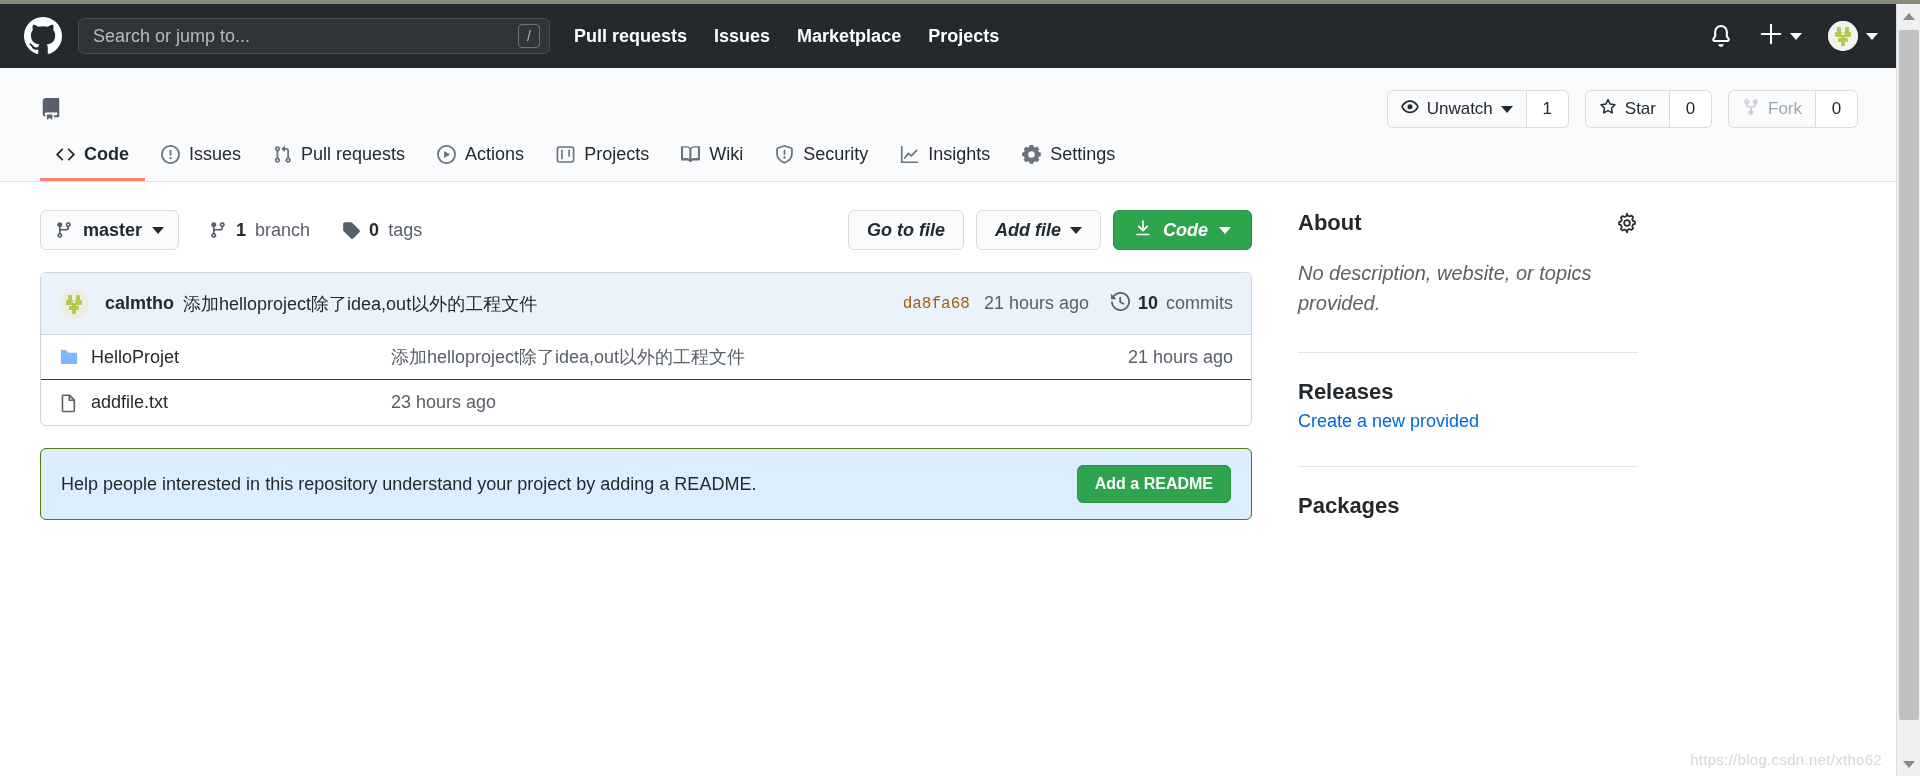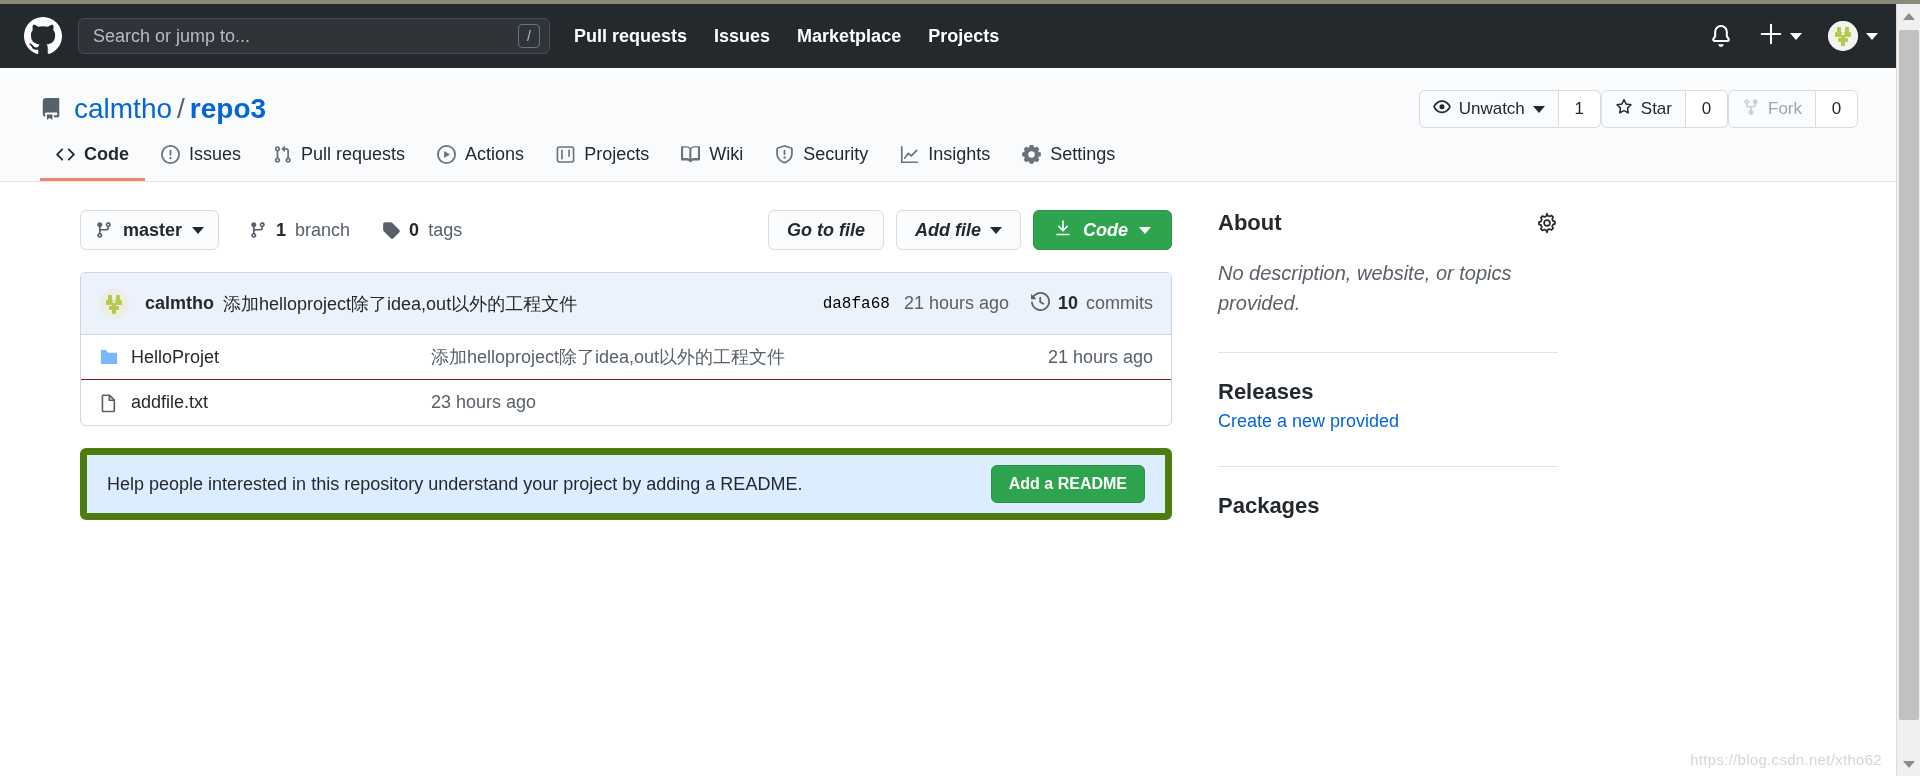--- a/index.html
+++ b/index.html
@@ -56,21 +56,21 @@
 
   
   .repohead { background: #fafbfc; border-bottom: 1px solid #e1e4e8; padding: 22px 0 0 0; width: 1898px; }
   .repotitle-row { display: flex; align-items: center; padding: 0 40px; }
   .repo-icon { color: #586069; margin-right: 12px; display: flex; }
   .repo-name { font-size: 28px; color: #0366d6; }
   .repo-name .owner { font-weight: normal; }
   .repo-name .sep { color: #586069; font-weight: 300; margin: 0 5px; }
   .repo-name .rname { font-weight: bold; }
 
-  .repo-actions { margin-left: auto; display: flex; align-items: flex-end; }
+  .repo-actions { margin-left: auto; display: flex; align-items: flex-end; gap: 16px; }
   .btngrp { display: flex; align-items: stretch; height: 38px; }
   .btngrp .b1 {
     border: 1px solid #d8dce1; border-radius: 6px 0 0 6px; background: #fafbfc;
     display: flex; align-items: center; gap: 8px; padding: 0 13px; font-size: 17px; color: #24292e;
   }
   .btngrp .b2 {
     border: 1px solid #d8dce1; border-left: none; border-radius: 0 6px 6px 0; background: #ffffff;
     display: flex; align-items: center; justify-content: center; min-width: 42px;
     font-size: 17px; color: #24292e;
   }
@@ -81,21 +81,21 @@
   .tabs { display: flex; align-items: flex-end; padding: 16px 40px 0 40px; gap: 0; }
   .tab {
     display: flex; align-items: center; gap: 9px; padding: 0 16px 13px 16px;
     font-size: 18px; color: #24292e; border-bottom: 3px solid transparent; white-space: nowrap;
   }
   .tab .tico { color: #6a737d; display: flex; }
   .tab.active { font-weight: bold; border-bottom-color: #f9826c; }
 
   
   .body { display: flex; padding: 28px 40px 0 40px; width: 1898px; }
-  .maincol { width: 1092px; flex: none; margin-left: 40px; }
+  .maincol { width: 1212px; flex: none; }
   .sidecol { width: 340px; margin-left: 46px; flex: none; }
 
   .branchbar { display: flex; align-items: center; }
   .branch-btn {
     height: 40px; border: 1px solid #d8dce1; border-radius: 6px; background: #fafbfc;
     display: flex; align-items: center; gap: 10px; padding: 0 14px; font-size: 18px;
     font-weight: bold; color: #24292e;
   }
   .branch-btn .bico { color: #586069; display: flex; }
   .meta { display: flex; align-items: center; gap: 9px; margin-left: 30px; font-size: 18px; color: #586069; }
@@ -119,39 +119,39 @@
     background: #eaf3fb; display: flex; align-items: center; height: 62px; padding: 0 18px;
     border-bottom: 1px solid #d1d5da; font-size: 18px;
   }
   .cavatar {
     width: 30px; height: 30px; border-radius: 50%; background: #eceee4;
     display: flex; align-items: center; justify-content: center; margin-right: 16px; flex: none;
   }
   .cauthor { font-weight: bold; color: #24292e; margin-right: 9px; }
   .cmsg { color: #24292e; }
   .cright { margin-left: auto; display: flex; align-items: center; gap: 14px; color: #586069; }
-  .chash { font-family: "Liberation Mono", monospace; font-size: 16px; color: #000000; }
+  .chash { font-family: "Liberation Mono", monospace; font-size: 16px; color: #a16207; }
   .ctime { font-size: 18px; color: #586069; }
   .commits { display: flex; align-items: center; gap: 8px; color: #586069; font-size: 18px; margin-left: 8px; }
   .commits b { color: #24292e; }
 
   .frow {
     display: flex; align-items: center; height: 45px; padding: 0 18px; font-size: 18px;
     border-bottom: 1px solid #7f1d1d;
   }
   .frow:last-child { border-bottom: none; }
   .frow .ficon { width: 32px; display: flex; align-items: center; color: #79b8ff; }
   .frow .ficon.file { color: #586069; }
   .frow .fname { color: #24292e; width: 300px; }
   .frow .fmsg { color: #586069; flex: 1; }
   .frow .ftime { color: #586069; text-align: right; white-space: nowrap; }
 
   
   .readme {
-    margin-top: 22px; background: #dbedff; border: 7px solid #4d7c0f; border-radius: 6px;
+    margin-top: 22px; background: #dbedff; border: 1px solid #4d7c0f; border-radius: 6px;
     height: 72px; display: flex; align-items: center; padding: 0 20px; font-size: 18px; color: #24292e;
   }
   .readme .rbtn {
     margin-left: auto; background: #2ea44f; color: #fff; border: 1px solid #2a9147;
     border-radius: 6px; padding: 9px 17px; font-size: 16px; font-weight: bold;
   }
 
   
   .sb-h { display: flex; align-items: center; font-size: 22px; font-weight: bold; color: #24292e; }
   .sb-h .gear { margin-left: auto; color: #24292e; display: flex; }
@@ -240,23 +240,20 @@
     </div>
   </div>
 
   <div class="repohead">
     <div class="repotitle-row">
       <span class="repo-icon">
         <svg width="22" height="22" viewBox="0 0 16 16" fill="#586069">
             <path d="M2 2.5A2.5 2.5 0 0 1 4.5 0h8.75a.75.75 0 0 1 .75.75v12.5a.75.75 0 0 1-.75.75h-2.5a.75.75 0 0 1 0-1.5h1.75v-2h-8a1 1 0 0 0-.714 1.7.75.75 0 1 1-1.072 1.05A2.495 2.495 0 0 1 2 11.5v-9zm10.5-1V9h-8c-.356 0-.694.074-1 .208V2.5a1 1 0 0 1 1-1h8zM5 12.25v3.25a.25.25 0 0 0 .4.2l1.45-1.087a.25.25 0 0 1 .3 0L8.6 15.7a.25.25 0 0 0 .4-.2v-3.25a.25.25 0 0 0-.25-.25h-3.5a.25.25 0 0 0-.25.25z"></path>
           </svg>
       </span>
-      <span class="repo-name">
-        <span class="owner">calmtho</span><span class="sep">/</span><span class="rname">repo3</span>
-      </span>
 
       <div class="repo-actions">
         <div class="btngrp">
           <div class="b1">
             <span>
               <svg width="18" height="18" viewBox="0 0 16 16" fill="#24292e">
                   <path d="M8 2c3.5 0 6.3 2.4 7.6 5.1.2.4.2.9 0 1.3C14.3 11.1 11.5 13.5 8 13.5S1.7 11.1.4 8.4a1.5 1.5 0 0 1 0-1.3C1.7 4.4 4.5 2 8 2zm0 1.5C5.2 3.5 2.9 5.4 1.7 7.7c1.2 2.3 3.5 4.3 6.3 4.3s5.1-2 6.3-4.3C13.1 5.4 10.8 3.5 8 3.5zm0 2a2.25 2.25 0 1 1 0 4.5 2.25 2.25 0 0 1 0-4.5z"></path>
                 </svg>
             </span>
             <span>Unwatch</span>

